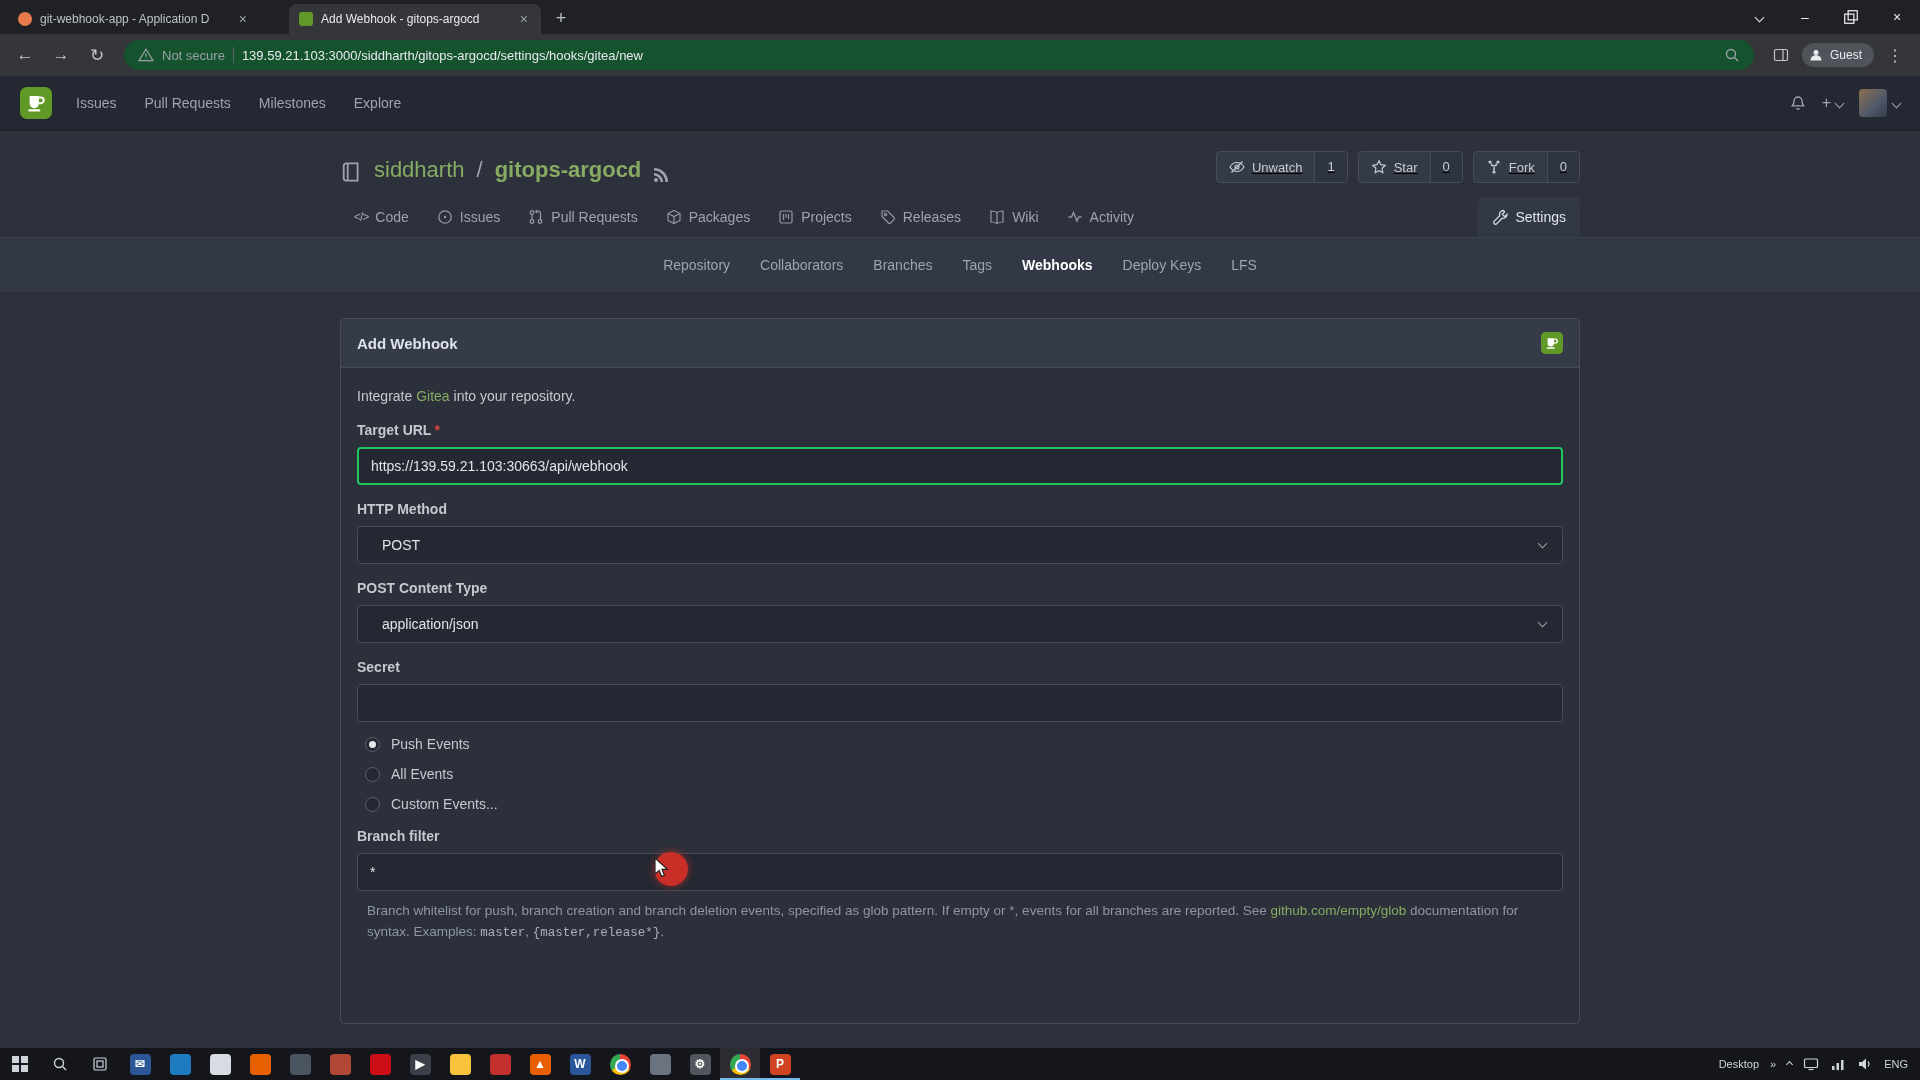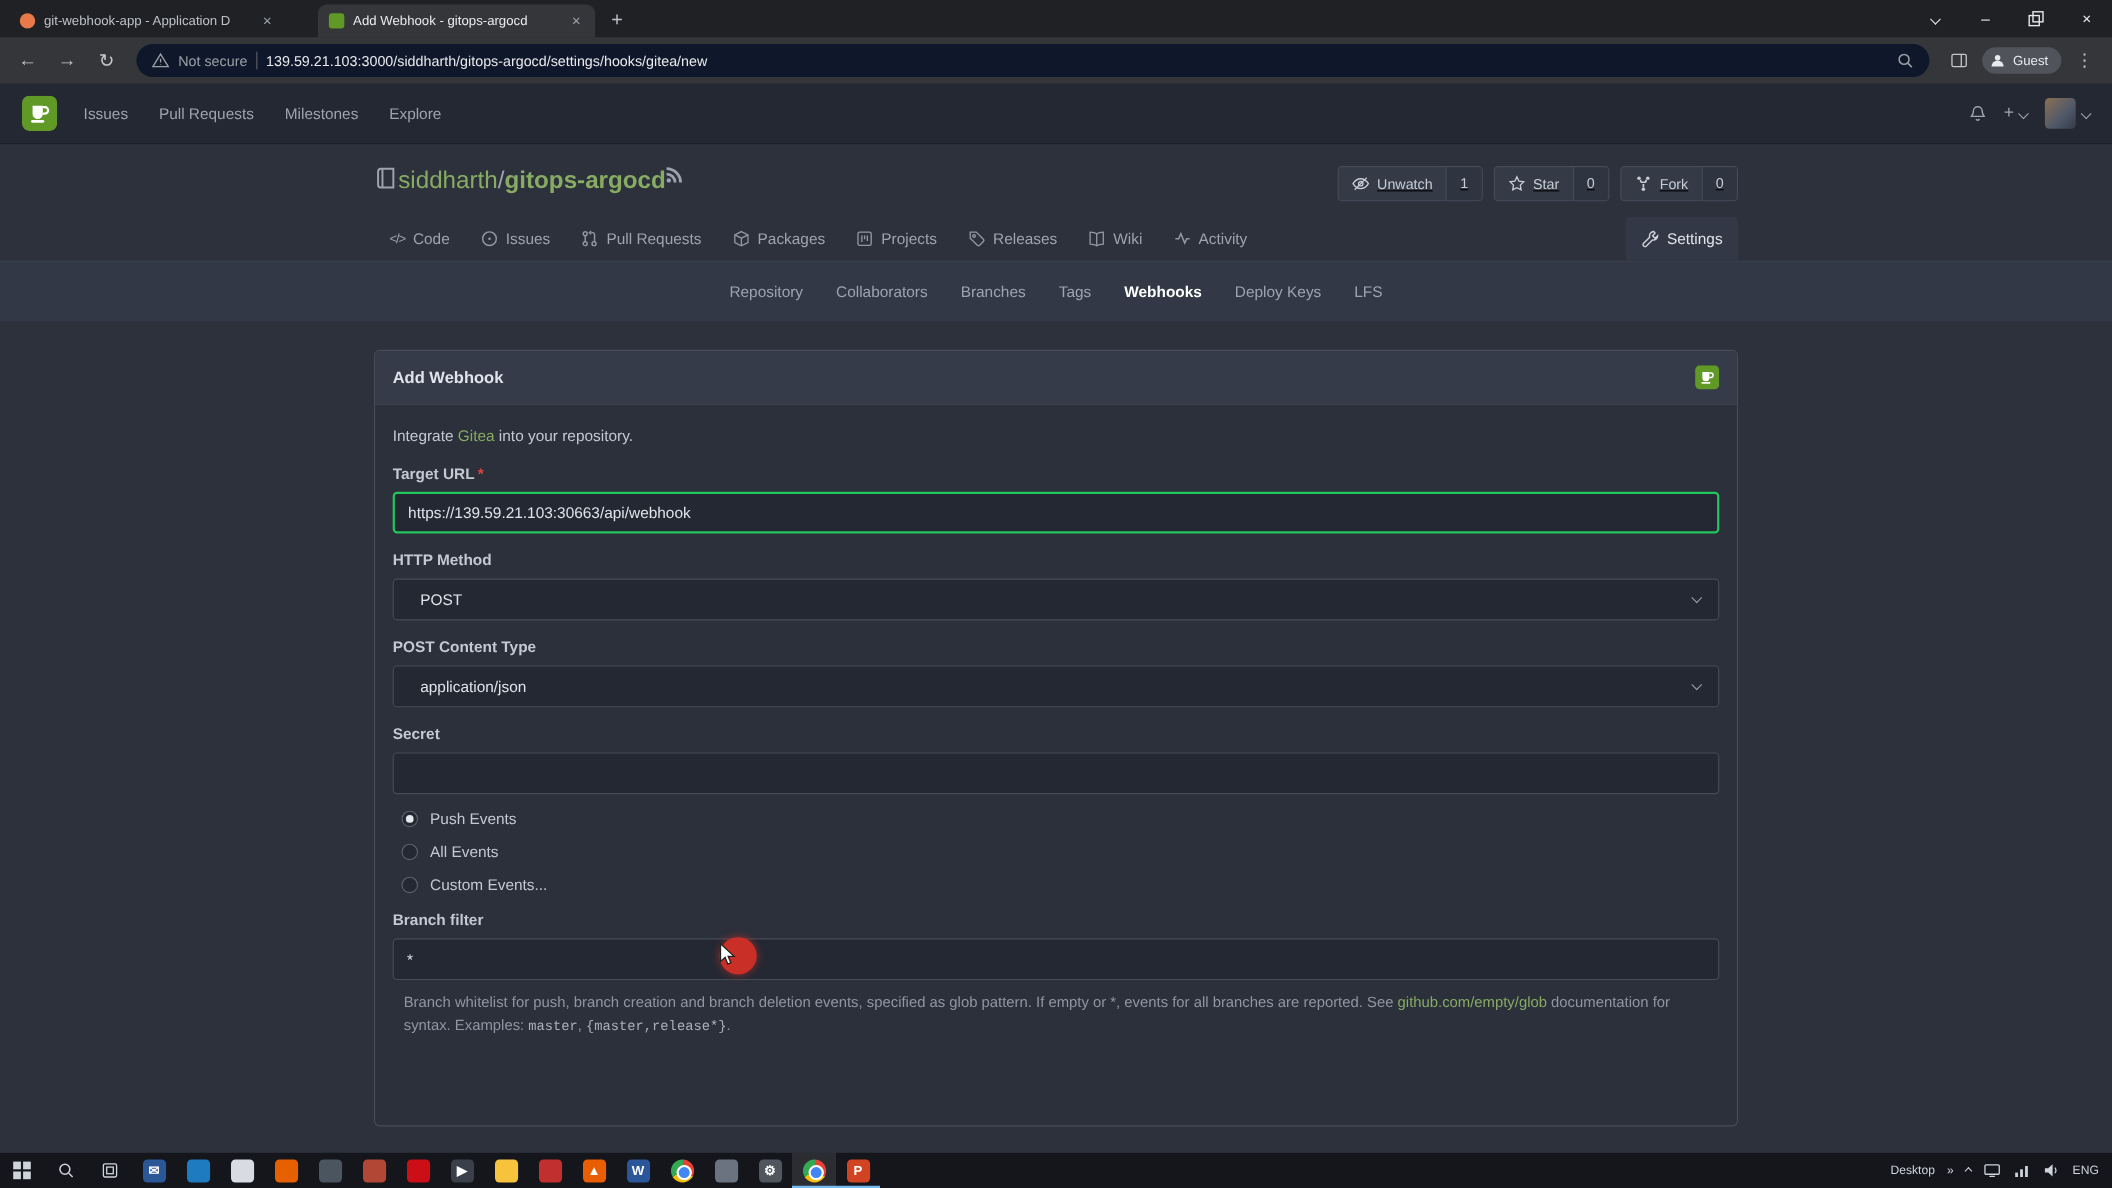--- a/index.html
+++ b/index.html
@@ -16,40 +16,40 @@
   .fav-argo{background:#e8794a;border-radius:50%;}
   .fav-gitea{background:#609926;border-radius:3px;}
   .tab-close{color:#9aa0a6;font-size:14px;line-height:1;padding:1px 3px;border-radius:50%;}
   .newtab{width:28px;height:28px;display:flex;align-items:center;justify-content:center;color:#bdc1c6;font-size:18px;margin:0 0 2px 6px;}
   .win-controls{margin-left:auto;display:flex;height:34px;align-self:flex-start;}
   .win-btn{width:46px;height:34px;display:flex;align-items:center;justify-content:center;color:#e8eaed;font-size:14px;}
   .chev{display:inline-block;width:7px;height:7px;border-right:1.6px solid currentColor;border-bottom:1.6px solid currentColor;transform:rotate(45deg);}
   .chev.up{transform:rotate(-135deg);}
   .toolbar{height:42px;background:#35363a;display:flex;align-items:center;padding:0 10px;gap:6px;}
   .nav-btn{width:30px;height:30px;border-radius:50%;display:flex;align-items:center;justify-content:center;color:#c4c7c5;font-size:17px;}
-  .addressbar{flex:1;height:30px;background:#0f172a;border-radius:15px;display:flex;align-items:center;padding:0 14px;gap:8px;color:#9aa0a6;font-size:13px;margin:0 6px;}
+  .addressbar{flex:1;height:30px;background:#14532d;border-radius:15px;display:flex;align-items:center;padding:0 14px;gap:8px;color:#9aa0a6;font-size:13px;margin:0 6px;}
   .addr-div{width:1px;height:16px;background:#5f6368;}
   .addr-url{color:#e8eaed;white-space:nowrap;overflow:hidden;flex:1;}
   .profile-chip{display:flex;align-items:center;gap:6px;background:#50545a;border-radius:15px;padding:4px 12px 4px 6px;color:#e8eaed;font-size:12px;}
   .icon16{width:16px;height:16px;display:inline-block;}
   .icon-btn{display:flex;align-items:center;justify-content:center;width:30px;height:30px;color:#c4c7c5;}
 
   
   .gitea-nav{height:55px;background:#242832;border-bottom:1px solid #1d212a;display:flex;align-items:center;padding:0 20px;gap:4px;}
   .gitea-logo{width:32px;height:32px;margin-right:8px;}
   .gnav-item{color:#9da3af;font-size:14px;padding:10px 12px;}
   .gnav-right{margin-left:auto;display:flex;align-items:center;gap:16px;color:#9da3af;}
   .plus-group{display:flex;align-items:center;gap:5px;font-size:16px;}
   .avatar{width:28px;height:28px;border-radius:4px;background:linear-gradient(135deg,#8a6f52,#50586a 60%,#343b48);}
   .avatar-group{display:flex;align-items:center;gap:6px;}
 
   
   .container{width:1240px;margin:0 auto;}
   .repo-header{padding-top:20px;}
-  .title-row{display:flex;align-items:flex-start;gap:0;}
+  .title-row{display:flex;align-items:flex-end;gap:12px;}
   .repo-link{color:#87ab63;font-size:22px;text-decoration:none;}
   .repo-sep{color:#9da3af;font-size:22px;}
   .repo-name{font-weight:600;}
   .head-actions{margin-left:auto;display:flex;gap:10px;text-decoration:underline;}
   .btn-group{display:flex;border:1px solid #464c59;border-radius:4px;overflow:hidden;background:#343a46;color:#c7ccd4;font-size:13px;}
   .btn-main{display:flex;align-items:center;gap:7px;padding:7px 12px;}
   .btn-count{padding:7px 12px;border-left:1px solid #464c59;background:#2e3440;}
 
   
   .repo-tabs{display:flex;align-items:flex-end;margin-top:14px;}

